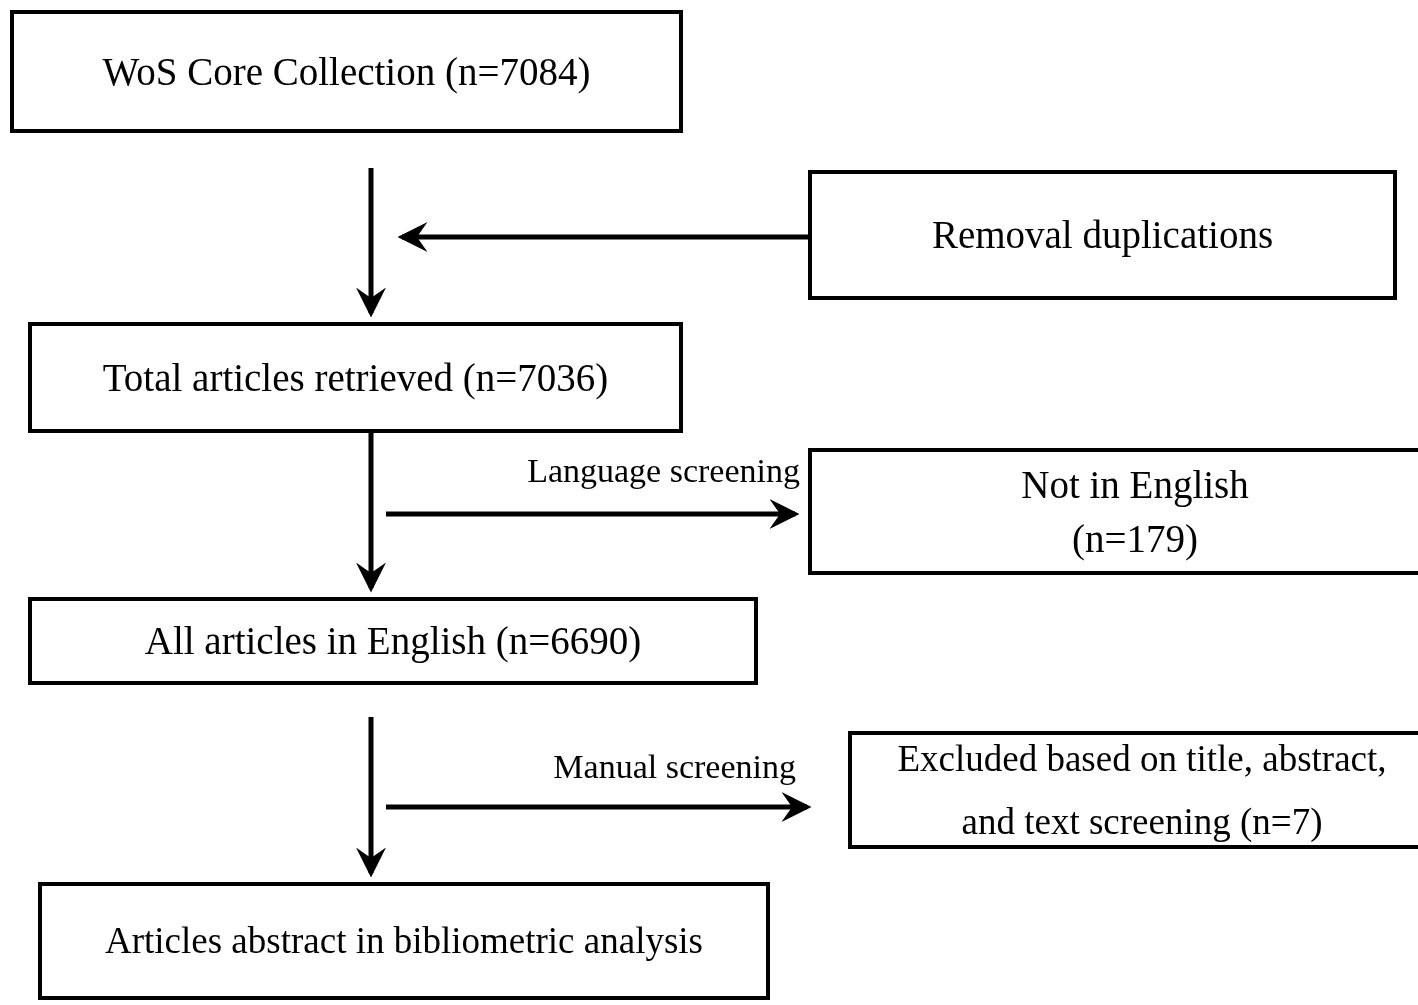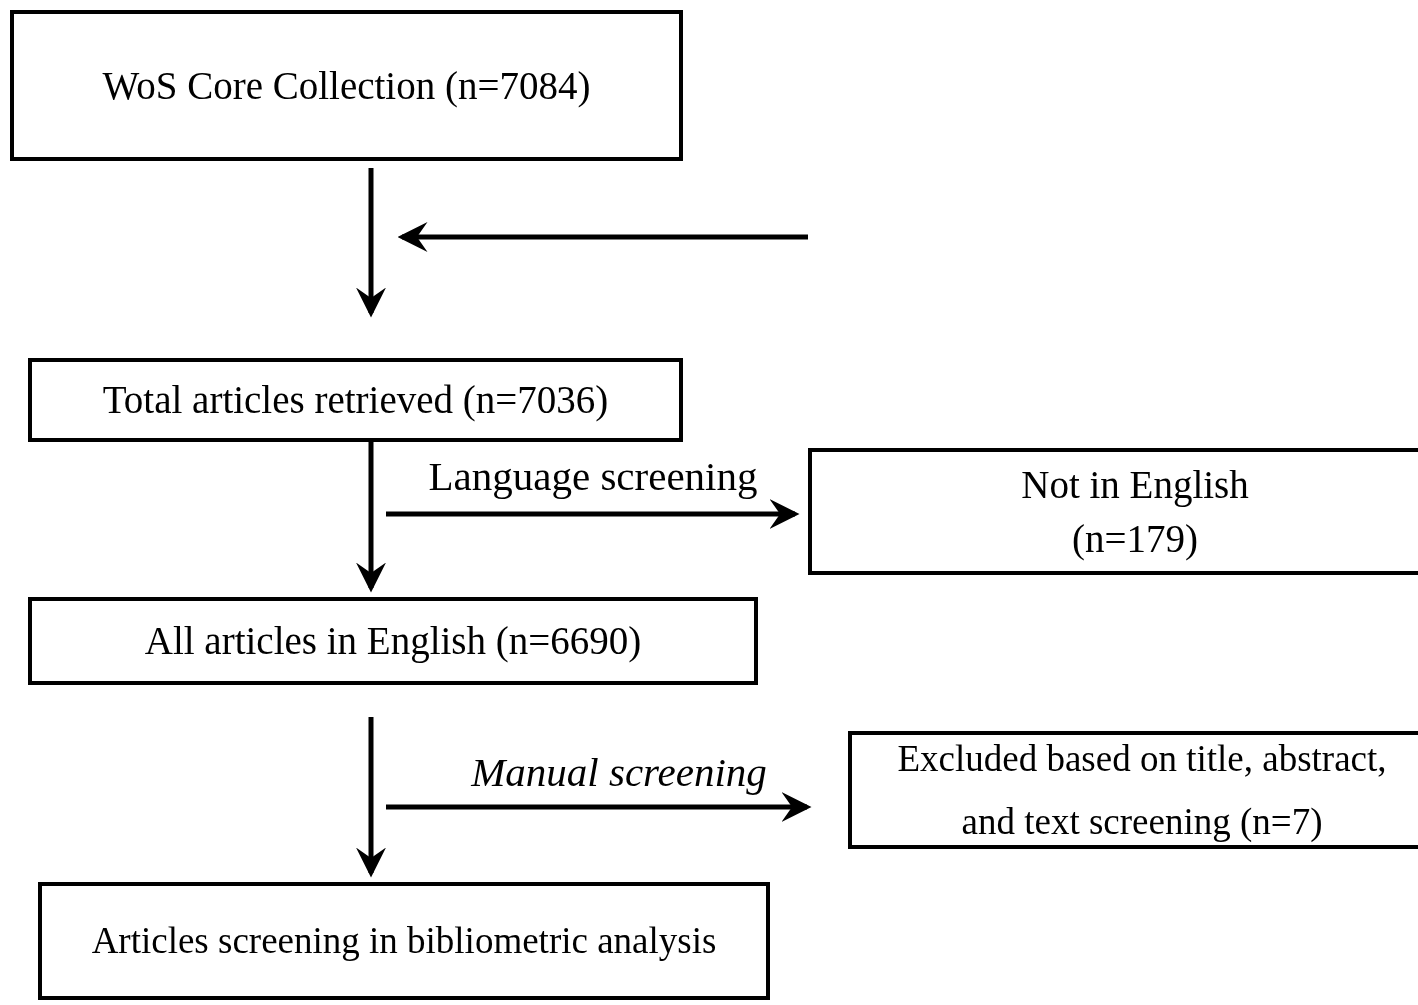--- a/index.html
+++ b/index.html
@@ -24,46 +24,46 @@
     display:flex;
     flex-direction:column;
     align-items:center;
     justify-content:center;
     text-align:center;
     font-size:39px;
     line-height:1.38;
     white-space:nowrap;
   }
   .box span{display:block;}
-  .box-wos      {left:10px;  top:10px;  width:673px; height:151px;text-align:center;}
+  .box-wos      {left:10px;  top:10px;  width:673px; height:123px;text-align:center;}
   .box-removal  {left:808px; top:170px; width:589px; height:130px;}
-  .box-total    {left:28px;  top:322px; width:655px; height:84px;margin-top:36px;}
+  .box-total    {left:28px;  top:322px; width:655px; height:111px;}
   .box-notenglish{left:808px;top:448px; width:654px; height:127px;}
   .box-english  {left:28px;  top:597px; width:730px; height:88px;}
   .box-excluded {left:848px; top:731px; width:588px; height:118px; font-size:37px;gap:12px;}
   .box-included {left:38px;  top:882px; width:732px; height:118px; font-size:37px;}
   .connectors{
     position:absolute;
     left:0; top:0;
     width:1418px;
     height:1005px;
   }
   .connectors line{
     stroke:var(--line-color);
     stroke-width:5;
   }
   .arrowhead-shape{fill:var(--line-color);}
   .arrow-label{
     position:absolute;
-    font-size:41px;
-    text-align:center;
+    font-size:34px;
+    text-align:right;
     white-space:nowrap;
   }
   .label-language{left:386px; top:452px; width:414px;}
-  .label-manual {left:406px; top:748px; width:426px;font-style:italic;}
+  .label-manual {left:370px; top:748px; width:426px;}
 </style>
 </head>
 <body>
 
 <div class="canvas">
 
   <svg class="connectors" viewBox="0 0 1418 1005" xmlns="http://www.w3.org/2000/svg">
     <defs>
       <marker id="ah" viewBox="0 0 10 10" refX="8.5" refY="5" markerWidth="6" markerHeight="6" orient="auto">
         <path class="arrowhead-shape" d="M 0 0 L 10 5 L 0 10 L 3.5 5 Z"></path>
@@ -74,39 +74,42 @@
     <line x1="371" y1="433" x2="371" y2="588" marker-end="url(#ah)"></line>
     <line x1="386" y1="514" x2="795" y2="514" marker-end="url(#ah)"></line>
     <line x1="371" y1="717" x2="371" y2="873" marker-end="url(#ah)"></line>
     <line x1="386" y1="807" x2="807" y2="807" marker-end="url(#ah)"></line>
   </svg>
 
   <div class="box box-wos">
     <span>WoS Core Collection (n=7084)</span>
   </div>
 
+  <div class="box box-removal">
+    <span>Removal duplications</span>
+  </div>
 
   <div class="box box-total">
     <span>Total articles retrieved (n=7036)</span>
   </div>
 
   <div class="box box-notenglish">
     <span>Not in English</span>
     <span>(n=179)</span>
   </div>
 
   <div class="box box-english">
     <span>All articles in English (n=6690)</span>
   </div>
 
   <div class="box box-excluded">
     <span>Excluded based on title, abstract,</span>
     <span>and text screening (n=7)</span>
   </div>
 
   <div class="box box-included">
-    <span>Articles screening in bibliometric analysis</span>
+    <span>Articles abstract in bibliometric analysis</span>
   </div>
 
   <div class="arrow-label label-language">Language screening</div>
   <div class="arrow-label label-manual">Manual screening</div>
 
 </div>
 
 </body></html>

